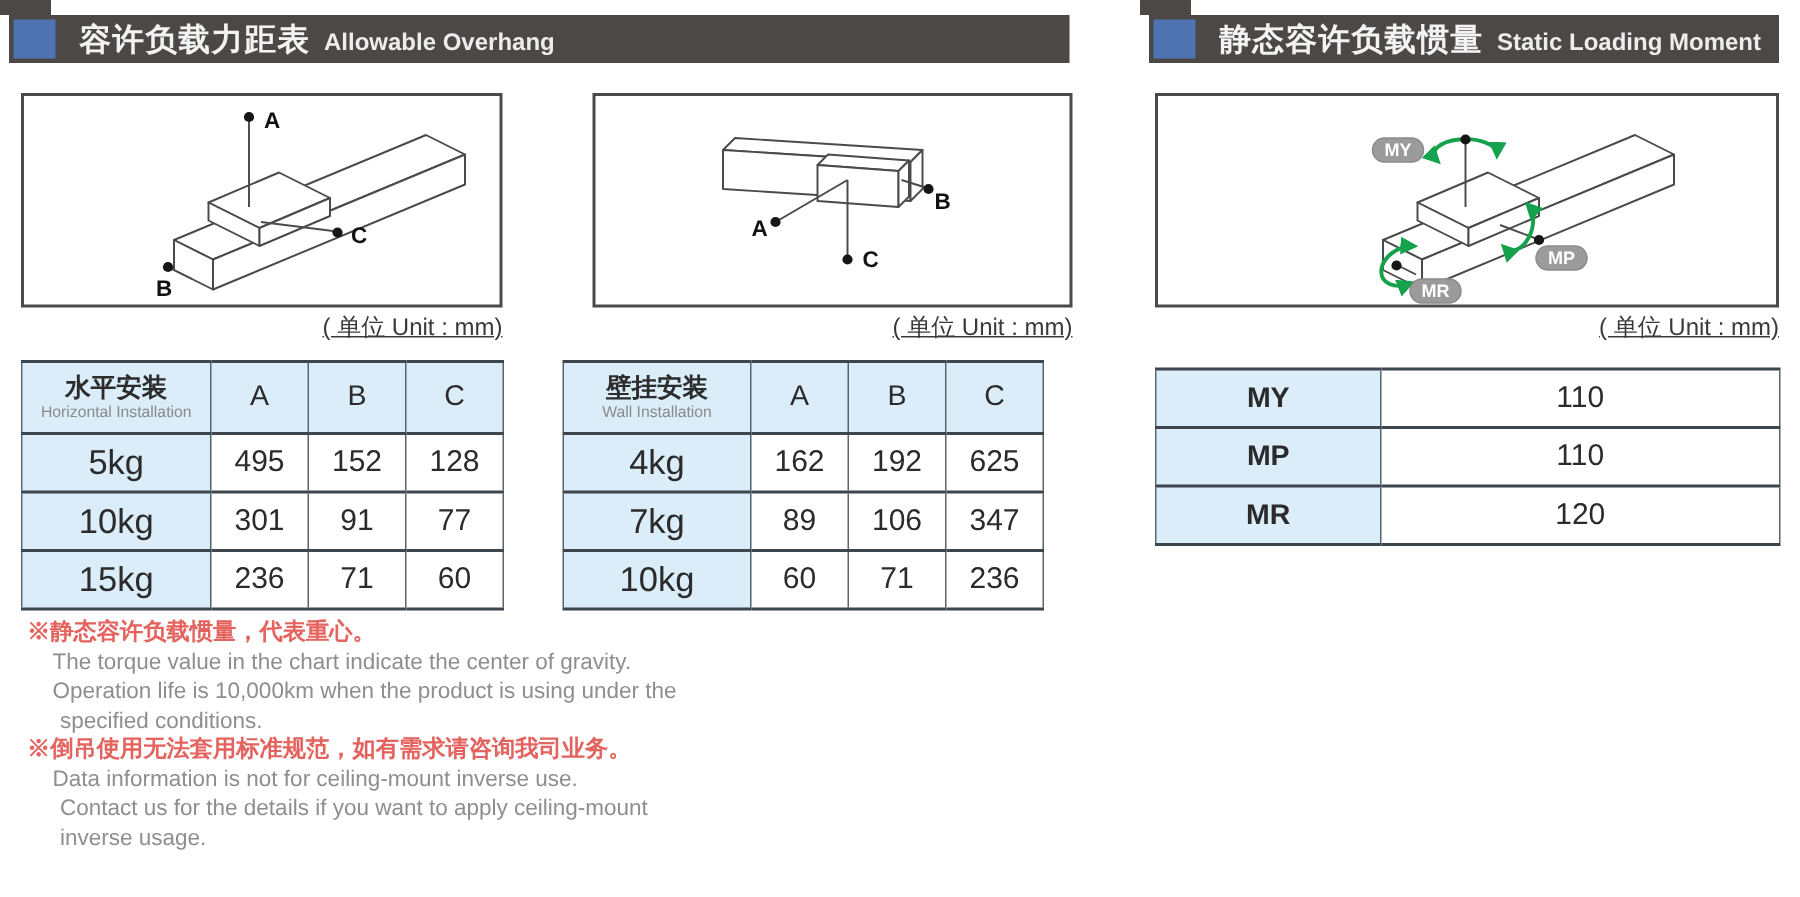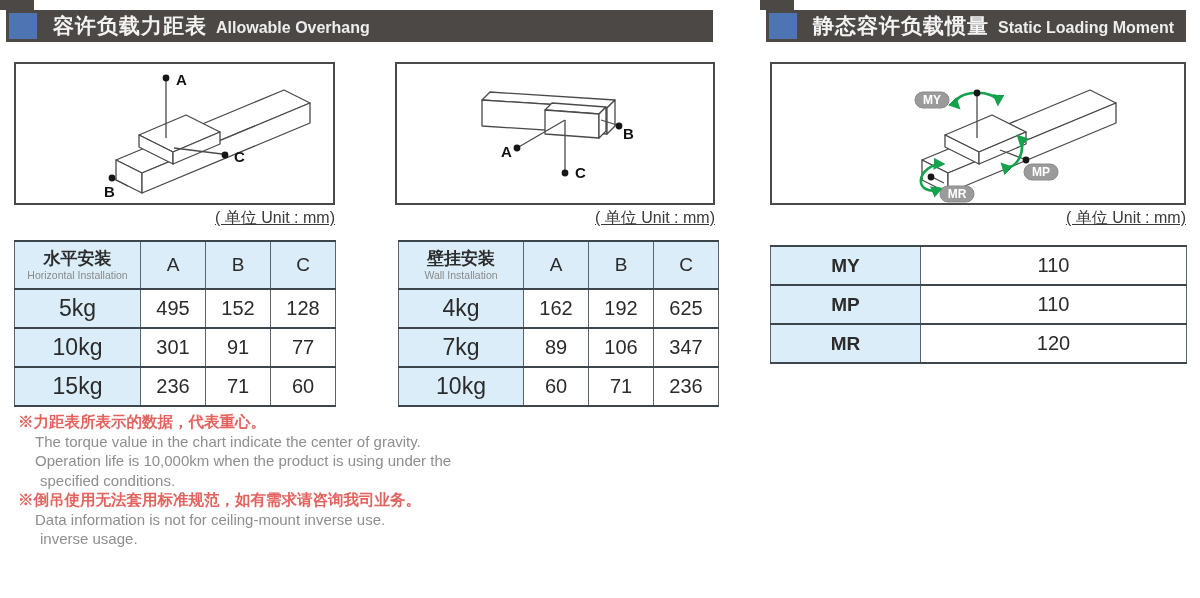--- a/index.html
+++ b/index.html
@@ -149,21 +149,21 @@
     </tr>
     <tr class="drow">
       <td class="blue load">15kg</td>
       <td class="num">236</td>
       <td class="num">71</td>
       <td class="num">60</td>
     </tr>
   </tbody>
     </table>
 
-  <table class="dtable" style="left:398px; top:240px; width:320px;">
+  <table class="dtable" style="left:375px; top:240px; width:320px;">
     <colgroup>
         <col style="width:125px;">
         <col style="width:65px;">
         <col style="width:65px;">
         <col style="width:65px;">
       </colgroup>
     <tbody>
         <tr class="hrow">
       <th class="blue">
         <div class="hz">壁挂安装</div>
@@ -188,26 +188,27 @@
     <tr class="drow">
       <td class="blue load">10kg</td>
       <td class="num">60</td>
       <td class="num">71</td>
       <td class="num">236</td>
     </tr>
   </tbody>
     </table>
 
   <div class="notes">
-    <div class="note-zh">※力距表所表示的数据，代表重心。</div>
+    <div class="note-zh">※静态容许负载惯量，代表重心。</div>
     <div class="note-en">The torque value in the chart indicate the center of gravity.</div>
     <div class="note-en">Operation life is 10,000km when the product is using under the</div>
     <div class="note-en cont">specified conditions.</div>
     <div class="note-zh">※倒吊使用无法套用标准规范，如有需求请咨询我司业务。</div>
     <div class="note-en">Data information is not for ceiling-mount inverse use.</div>
+    <div class="note-en cont">Contact us for the details if you want to apply ceiling-mount</div>
     <div class="note-en cont">inverse usage.</div>
   </div>
 </div>
 
 <div>
 
   <div class="hdr-tab" style="left:760px; width:34px;"></div>
   <div class="hdr" style="left:766px; width:420px;">
     <div class="sq"></div>
     <div class="hdr-title">

